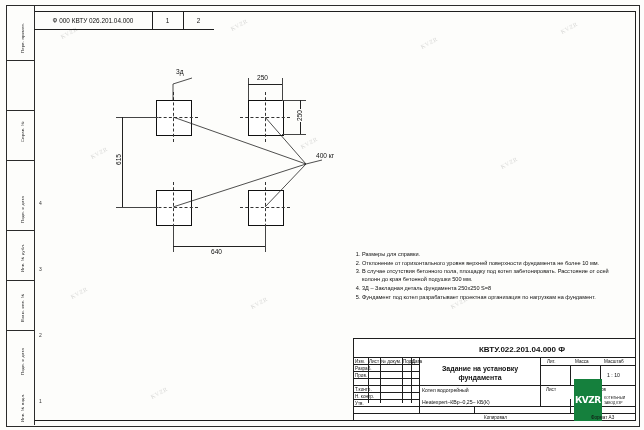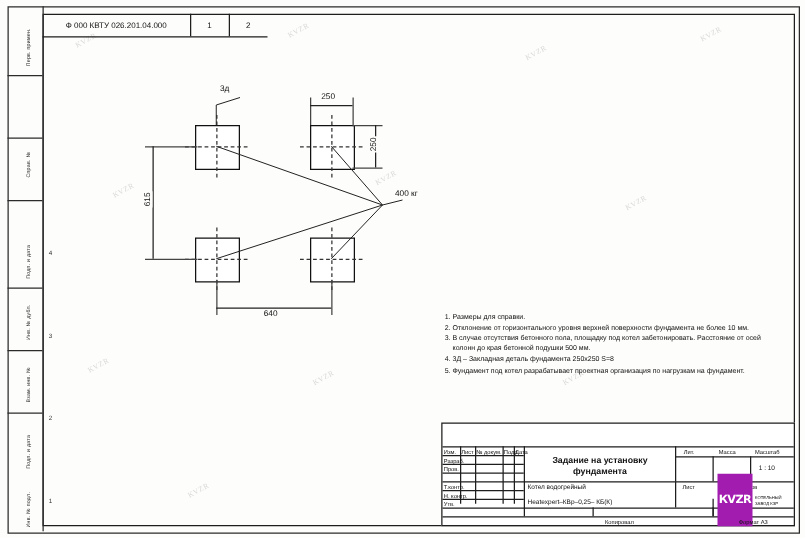--- a/index.html
+++ b/index.html
@@ -89,21 +89,21 @@
   .st-h{height:0.8px;left:0;}
   .st-v{width:0.8px;top:0;}
   .st-txt{position:absolute;font-size:4.6px;color:#111;white-space:nowrap;}
   .st-big{position:absolute;font-size:8px;font-weight:bold;color:#111;text-align:center;}
   .st-mid{position:absolute;font-size:7px;font-weight:bold;color:#111;text-align:center;line-height:1.25;}
   .st-small{position:absolute;font-size:5.2px;color:#111;}
   .logo{
     position:absolute;font-size:9px;font-weight:bold;color:#111;letter-spacing:-0.5px;
     font-family:"DejaVu Sans", sans-serif;
   }
-  .logo .k{background:#a21caf;color:#fff;padding:16px 1px;}
+  .logo .k{background:#15803d;color:#fff;padding:16px 1px;}
 
   
   .wm{
     position:absolute;font-size:6px;color:rgba(120,120,120,.28);
     transform:rotate(-28deg);white-space:nowrap;pointer-events:none;
     font-family:"Liberation Serif", serif;letter-spacing:.5px;
   }
 </style>
 </head>
 <body>
@@ -238,20 +238,21 @@
     <div class="l st-v" style="left:65px;height:56px;top:18px;"></div>
     <div class="l st-v" style="left:186px;height:28px;top:18px;"></div>
     <div class="l st-v" style="left:216px;height:20px;top:26px;"></div>
     <div class="l st-v" style="left:246px;height:20px;top:26px;"></div>
     <div class="l st-v" style="left:186px;height:21px;top:46px;"></div>
     <div class="l st-v" style="left:232px;height:21px;top:46px;"></div>
     <div class="l st-v" style="left:216px;height:14px;top:60px;"></div>
     <div class="l st-v" style="left:216px;height:7px;top:67px;"></div>
     <div class="l st-v" style="left:120px;height:7px;top:67px;"></div>
 
+    <div class="st-big" style="left:68px;top:6px;width:200px;">КВТУ.022.201.04.000 Ф</div>
 
     <div class="st-mid" style="left:68px;top:26px;width:116px;">
       <span>Задание на установку</span><br>
       <span>фундамента</span>
     </div>
 
     <div class="st-txt" style="left:1px;top:19.5px;">Изм.</div>
     <div class="st-txt" style="left:15px;top:19.5px;">Лист</div>
     <div class="st-txt" style="left:27px;top:19.5px;">№ докум.</div>
     <div class="st-txt" style="left:49px;top:19.5px;">Подп.</div>

